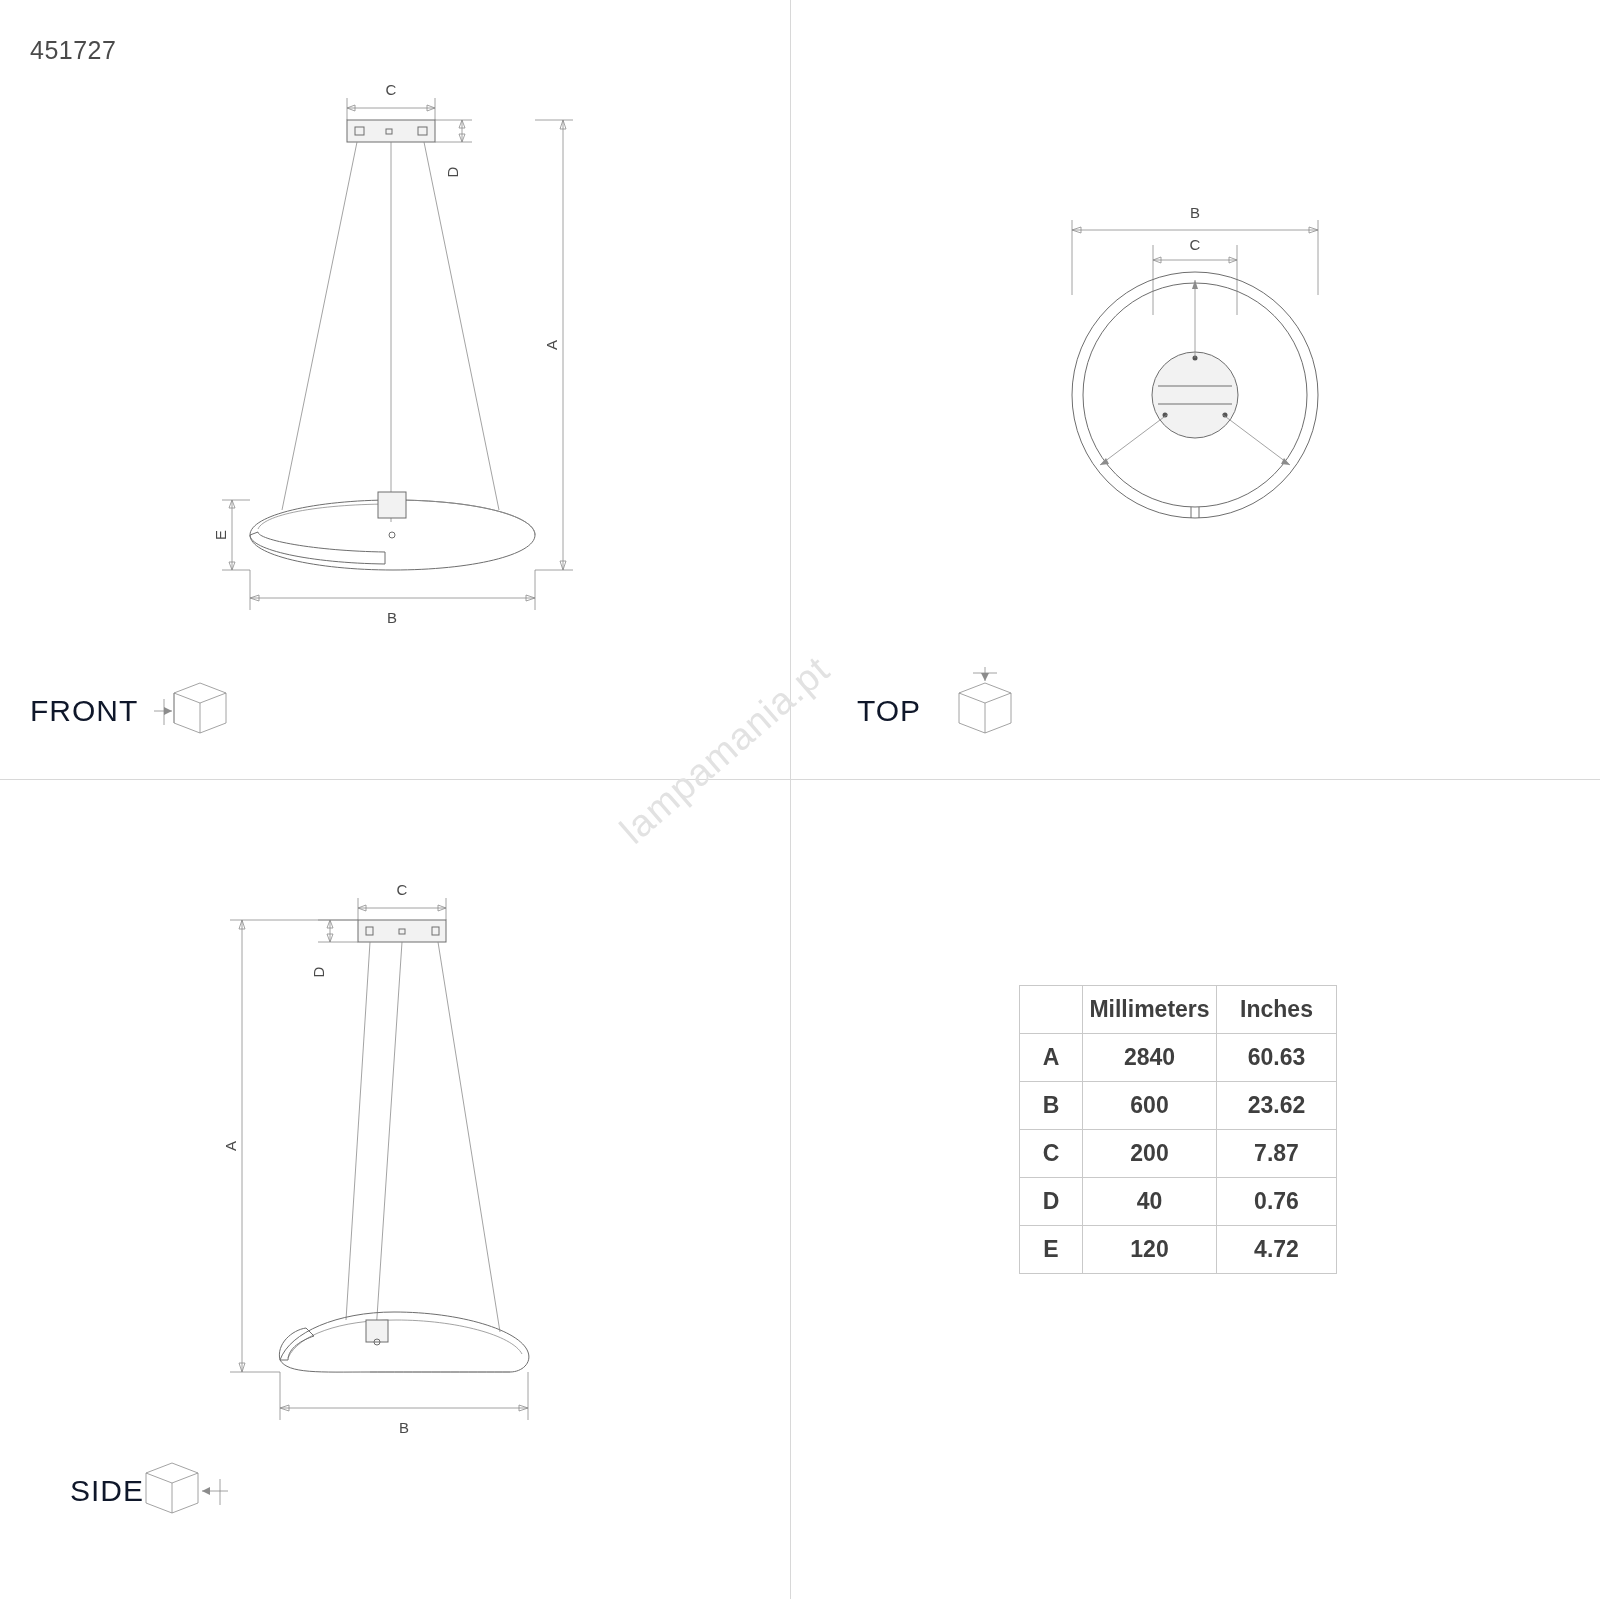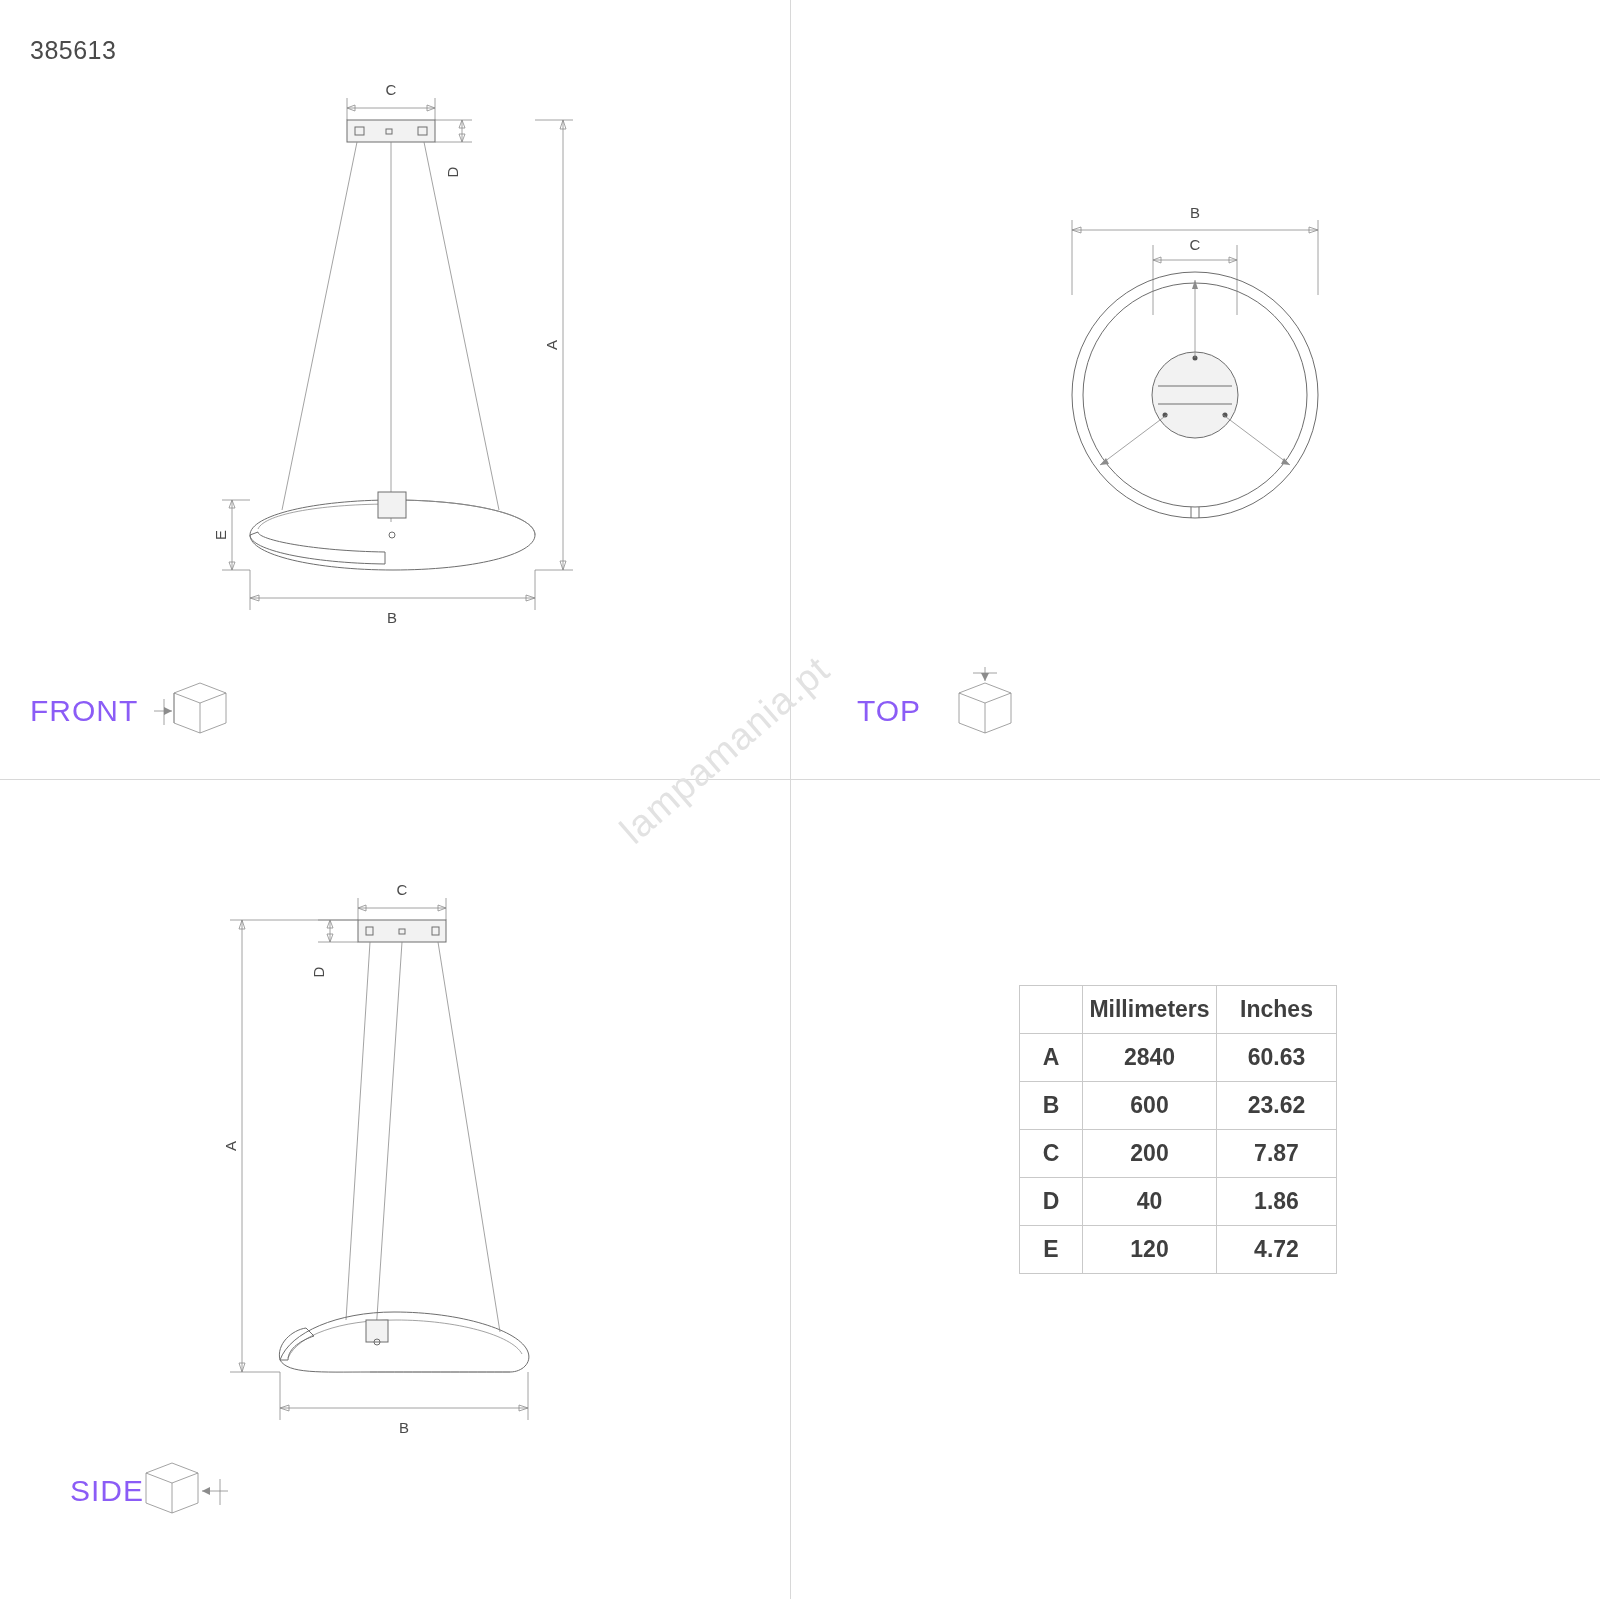--- a/index.html
+++ b/index.html
@@ -40,21 +40,21 @@
     left: 30px;
     top: 36px;
     font-size: 25px;
     letter-spacing: 0.5px;
     color: #4a4a4a;
   }
   .view-label {
     position: absolute;
     font-size: 30px;
     letter-spacing: 1px;
-    color: #8b5cf6;
+    color: #0f172a;
   }
   #front-label { left: 30px; top: 694px; }
   #top-label   { left: 857px; top: 694px; }
   #side-label  { left: 30px; top: 1474px; margin-left: 40px; }
 
   .cube-icon { position: absolute; }
   #front-cube { left: 150px; top: 665px; }
   #top-cube   { left: 935px; top: 665px; }
   #side-cube  { left: 128px; top: 1445px; }
 
@@ -106,21 +106,21 @@
   .dim-table .blank   { border-left: 1px solid #c9c9c9; border-top: 1px solid #c9c9c9; }
 </style>
 </head>
 <body>
 
 <div class="sheet">
 
   <div class="divider-v"></div>
   <div class="divider-h"></div>
 
-  <div class="part-number">385613</div>
+  <div class="part-number">451727</div>
 
   <svg class="view-drawing" style="position:absolute;left:210px;top:80px;" width="370" height="560" viewBox="0 0 370 560">
 
     <line class="ln-dim" x1="137" y1="18" x2="137" y2="40"></line>
     <line class="ln-dim" x1="225" y1="18" x2="225" y2="40"></line>
     <line class="ln-dim" x1="137" y1="28" x2="225" y2="28"></line>
     <path class="ln-dim" d="M137 28 l8 -3 v6 z" fill="#8c8c8c" stroke="none"></path>
     <path class="ln-dim" d="M225 28 l-8 -3 v6 z" fill="#8c8c8c" stroke="none"></path>
     <text class="dimtext" x="181" y="15" text-anchor="middle">C</text>
 
@@ -309,21 +309,21 @@
         <td class="c-in">23.62</td>
       </tr>
       <tr>
         <td class="c-key">C</td>
         <td class="c-mm">200</td>
         <td class="c-in">7.87</td>
       </tr>
       <tr>
         <td class="c-key">D</td>
         <td class="c-mm">40</td>
-        <td class="c-in">1.86</td>
+        <td class="c-in">0.76</td>
       </tr>
       <tr>
         <td class="c-key">E</td>
         <td class="c-mm">120</td>
         <td class="c-in">4.72</td>
       </tr>
     </tbody>
   </table>
 
 </div>

